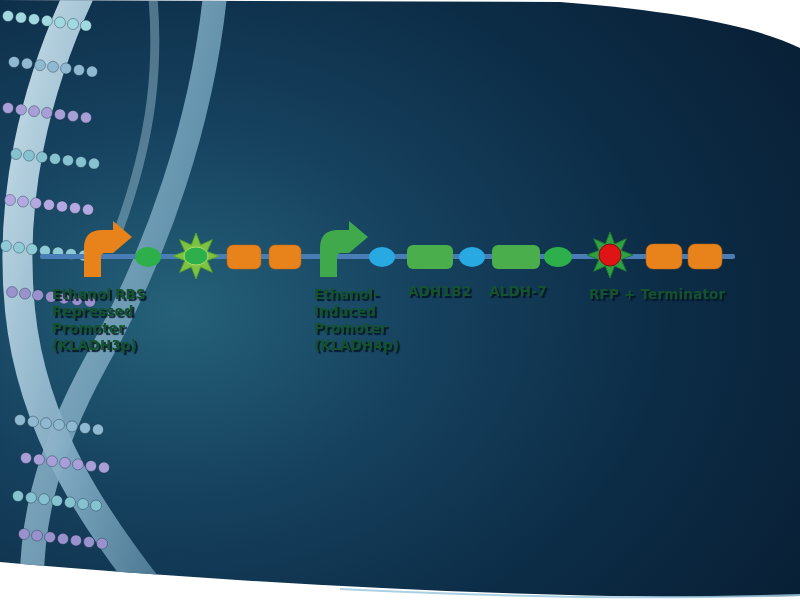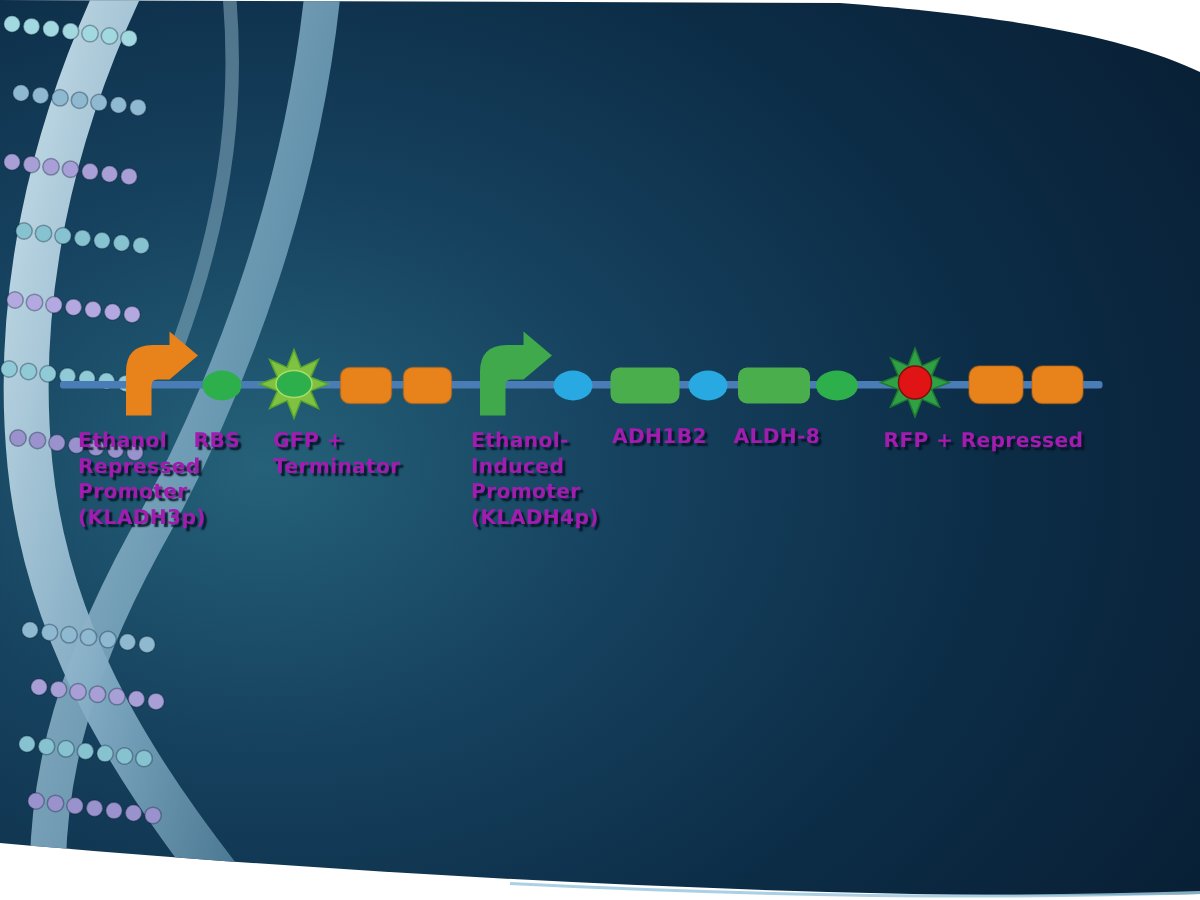--- a/index.html
+++ b/index.html
@@ -2,21 +2,21 @@
 <html><head>
 <meta charset="utf-8">
 <style>
   html,body{margin:0;padding:0;background:#888;}
   .slide{
     position:relative;width:800px;height:600px;background:#ffffff;
     overflow:hidden;font-family:"DejaVu Sans","Liberation Sans",sans-serif;
   }
   .slide svg{position:absolute;left:0;top:0;}
   .part-label{
-    position:absolute;color:#a21caf;font-weight:700;font-size:13.5px;
+    position:absolute;color:#14532d;font-weight:700;font-size:13.5px;
     line-height:17px;letter-spacing:.2px;white-space:pre-line;
     text-shadow:2px 2px 1px rgba(4,20,38,.9);
   }
 </style>
 </head>
 <body>
 
 <div class="slide">
 
   <svg width="800" height="600" viewBox="0 0 800 600">
@@ -167,23 +167,21 @@
     <circle cx="610" cy="255" r="11" stroke="#7a1111" stroke-width="1" fill="#e01414"></circle>
 
     <rect x="646" y="244" width="36" height="25" rx="7" stroke="#c06a12" stroke-opacity="0.5" fill="#e8821b"></rect>
     <rect x="688" y="244" width="34" height="25" rx="7" stroke="#c06a12" stroke-opacity="0.5" fill="#e8821b"></rect>
   </svg>
 
   <div class="part-label" style="left:52px;top:286px">Ethanol
 Repressed
 Promoter
 (KLADH3p)</div>
-  <div class="part-label" style="left:129px;top:286px">RBS</div>
-  <div class="part-label" style="left:182px;top:286px">GFP +
-Terminator</div>
+  <div class="part-label" style="left:115px;top:286px">RBS</div>
   <div class="part-label" style="left:314px;top:286px">Ethanol-
 Induced
 Promoter
 (KLADH4p)</div>
   <div class="part-label" style="left:408px;top:283px">ADH1B2</div>
-  <div class="part-label" style="left:489px;top:283px">ALDH-8</div>
-  <div class="part-label" style="left:589px;top:286px">RFP + Repressed</div>
+  <div class="part-label" style="left:489px;top:283px">ALDH-7</div>
+  <div class="part-label" style="left:589px;top:286px">RFP + Terminator</div>
 </div>
 
 </body></html>

